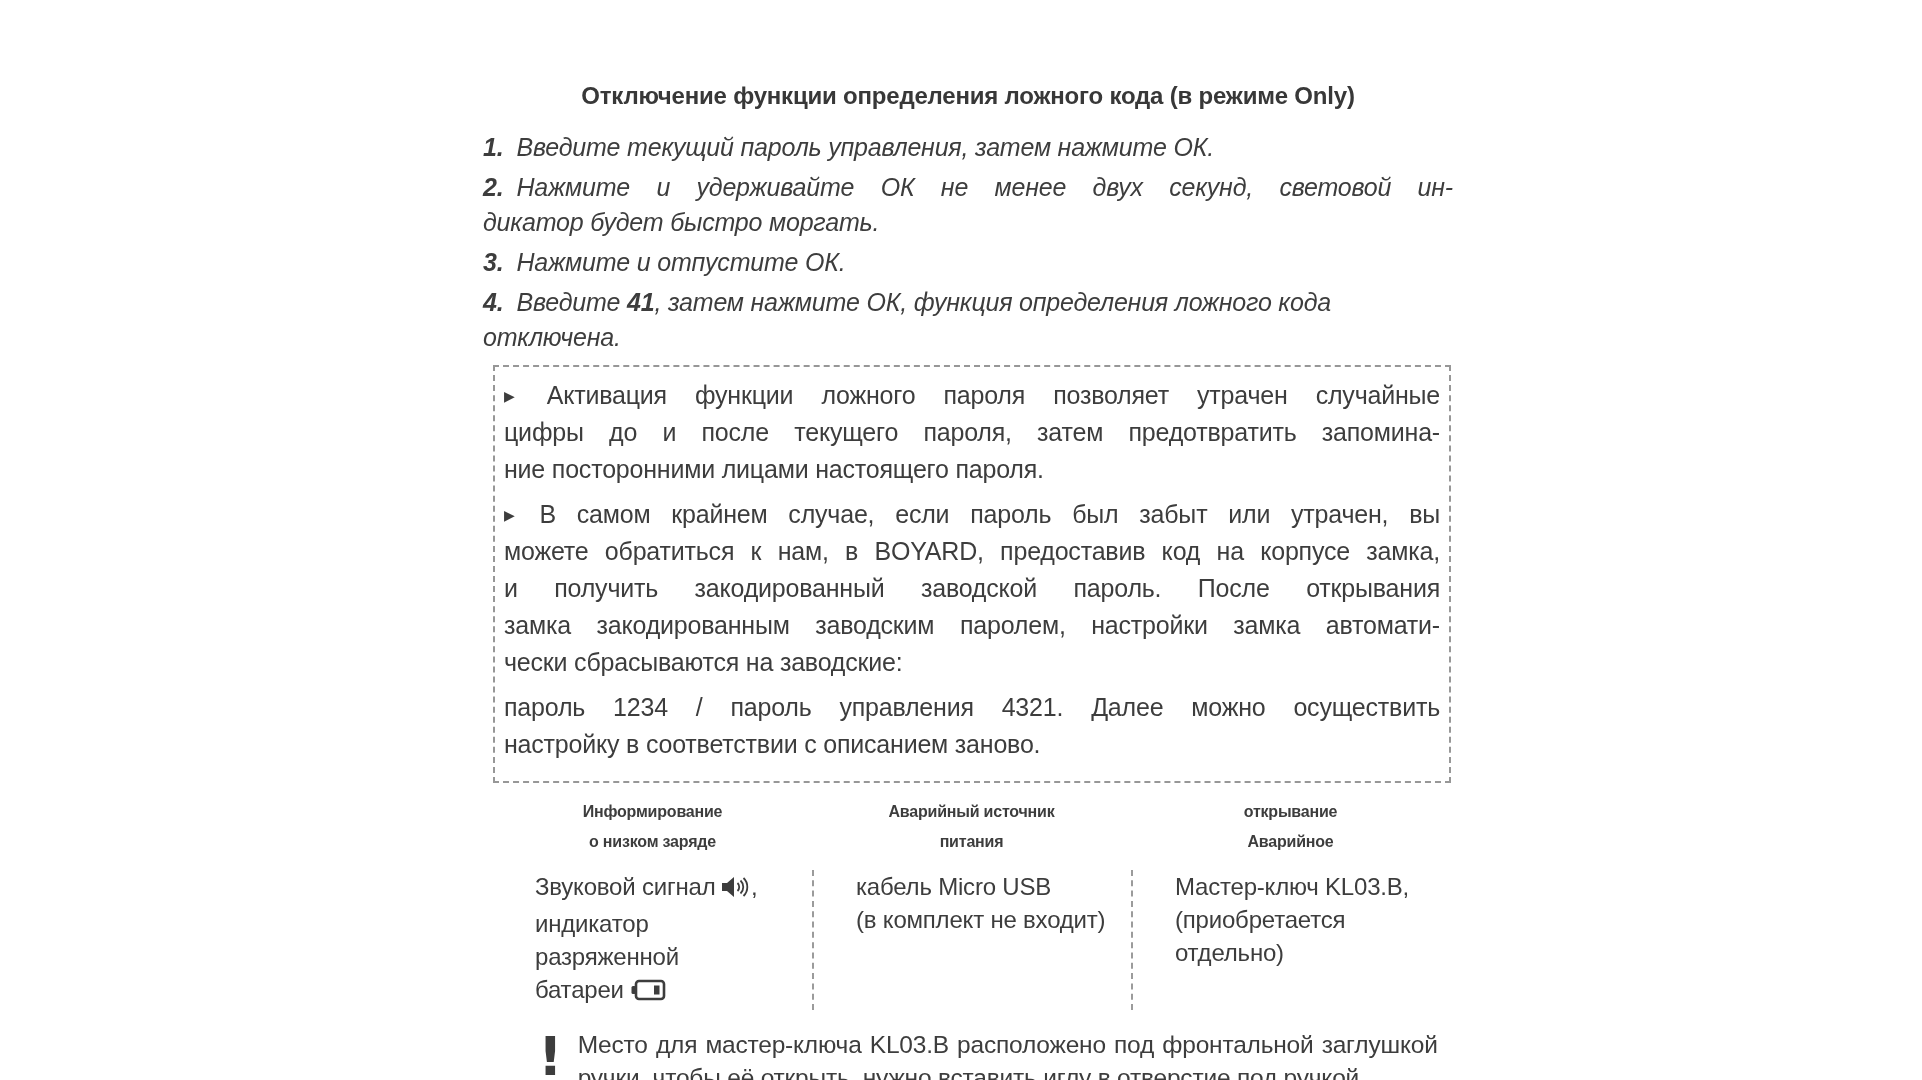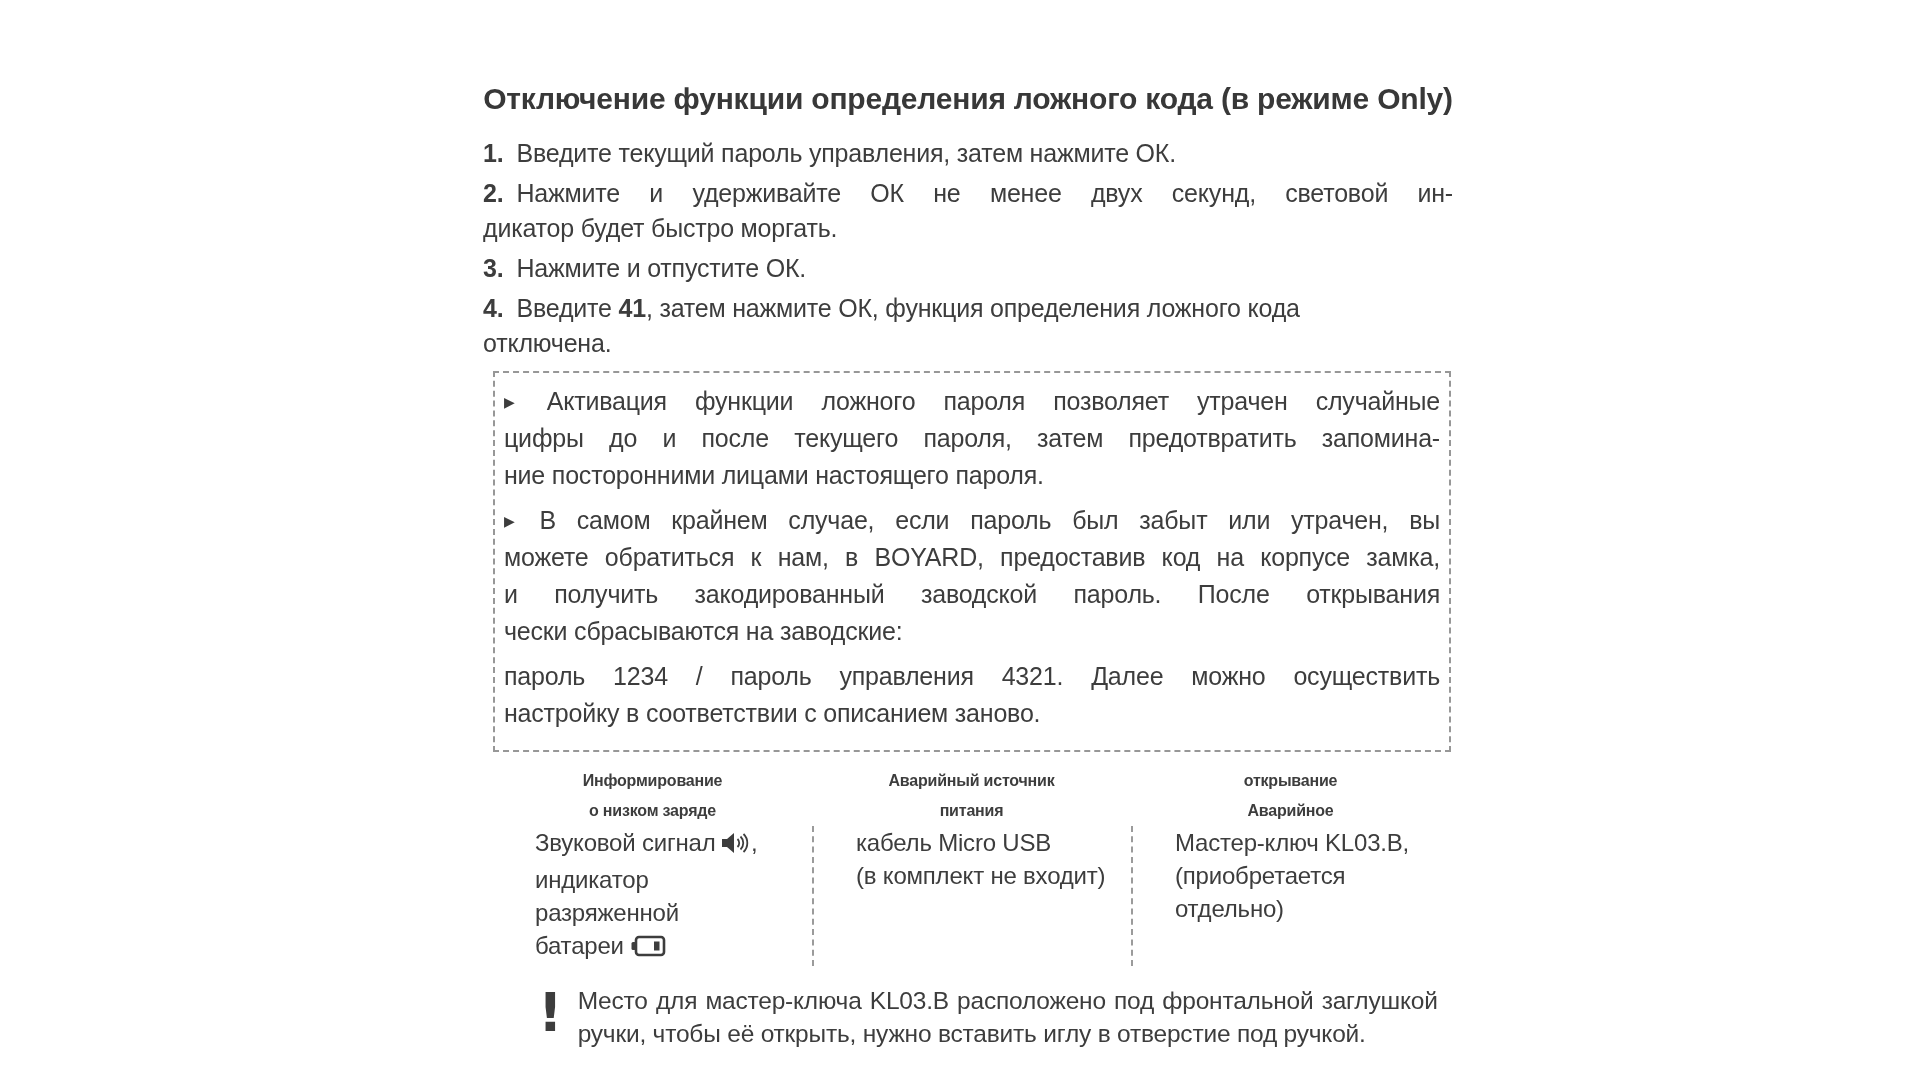--- a/index.html
+++ b/index.html
@@ -6,25 +6,25 @@
   .page{
     position:relative;
     width:1922px;height:1080px;
     background:#ffffff;
     font-family:"Liberation Sans","DejaVu Sans",sans-serif;
     color:#3d3d3d;
     overflow:hidden;
   }
   .content{position:absolute;left:483px;top:82px;width:970px;}
   .title{
-    font-size:30px;font-weight:bold;color:#383838;
+    font-size:24px;font-weight:bold;color:#383838;
     text-align:center;margin:0 0 20px 0;letter-spacing:-0.2px;
   }
   .steps{font-size:25px;line-height:35px;letter-spacing:-0.2px;}
-  .step{margin:5px 0;}
+  .step{margin:5px 0;font-style:italic;}
   .step .num{font-weight:bold;margin-right:13px;}
   .line{white-space:normal;}
   .line.fill{text-align:justify;text-align-last:justify;}
   .box{
     margin:10px 0 0 10px;
     width:958px;box-sizing:border-box;
     border:2px dashed #979797;
     padding:10px 9px 10px 9px;
     font-size:25px;line-height:37px;letter-spacing:-0.2px;
   }
@@ -34,21 +34,21 @@
     display:inline-block;font-size:14px;line-height:14px;
     transform:translateY(-3px);margin-right:4px;
     font-family:"DejaVu Sans",sans-serif;color:#3d3d3d;
   }
   .cols{margin-left:10px;width:958px;}
   .col-headers{display:flex;margin-top:14px;}
   .col-headers .h{
     width:319px;flex:0 0 319px;text-align:center;
     font-weight:bold;font-size:16px;line-height:30px;letter-spacing:-0.2px;
   }
-  .col-bodies{display:flex;margin-top:0;min-height:128px;}
+  .col-bodies{display:flex;margin-top:13px;min-height:128px;}
   .col-body{
     width:319px;flex:0 0 319px;box-sizing:border-box;
     padding-left:42px;padding-right:14px;
     font-size:24px;line-height:33px;letter-spacing:-0.2px;
   }
   .col-body.divided{border-left:2px dashed #9b9b9b;}
   .icon-inline{display:inline-block;vertical-align:-4px;}
   .note{display:flex;margin-top:18px;margin-left:55px;width:900px;}
   .note-mark{
     font-size:54px;font-weight:bold;line-height:58px;
@@ -94,20 +94,21 @@
       <div class="para">
         <div class="line fill"><span class="bullet">▶</span> <span>Активация функции ложного пароля позволяет утрачен случайные</span></div>
         <div class="line fill">цифры до и после текущего пароля, затем предотвратить запомина-</div>
         <div class="line">ние посторонними лицами настоящего пароля.</div>
       </div>
 
       <div class="para">
         <div class="line fill"><span class="bullet">▶</span> <span>В самом крайнем случае, если пароль был забыт или утрачен, вы</span></div>
         <div class="line fill">можете обратиться к нам, в BOYARD, предоставив код на корпусе замка,</div>
         <div class="line fill">и получить закодированный заводской пароль. После открывания</div>
+        <div class="line fill">замка закодированным заводским паролем, настройки замка автомати-</div>
         <div class="line">чески сбрасываются на заводские:</div>
       </div>
 
       <div class="para">
         <div class="line fill">пароль 1234 / пароль управления 4321. Далее можно осуществить</div>
         <div class="line">настройку в соответствии с описанием заново.</div>
       </div>
 
     </div>
 

